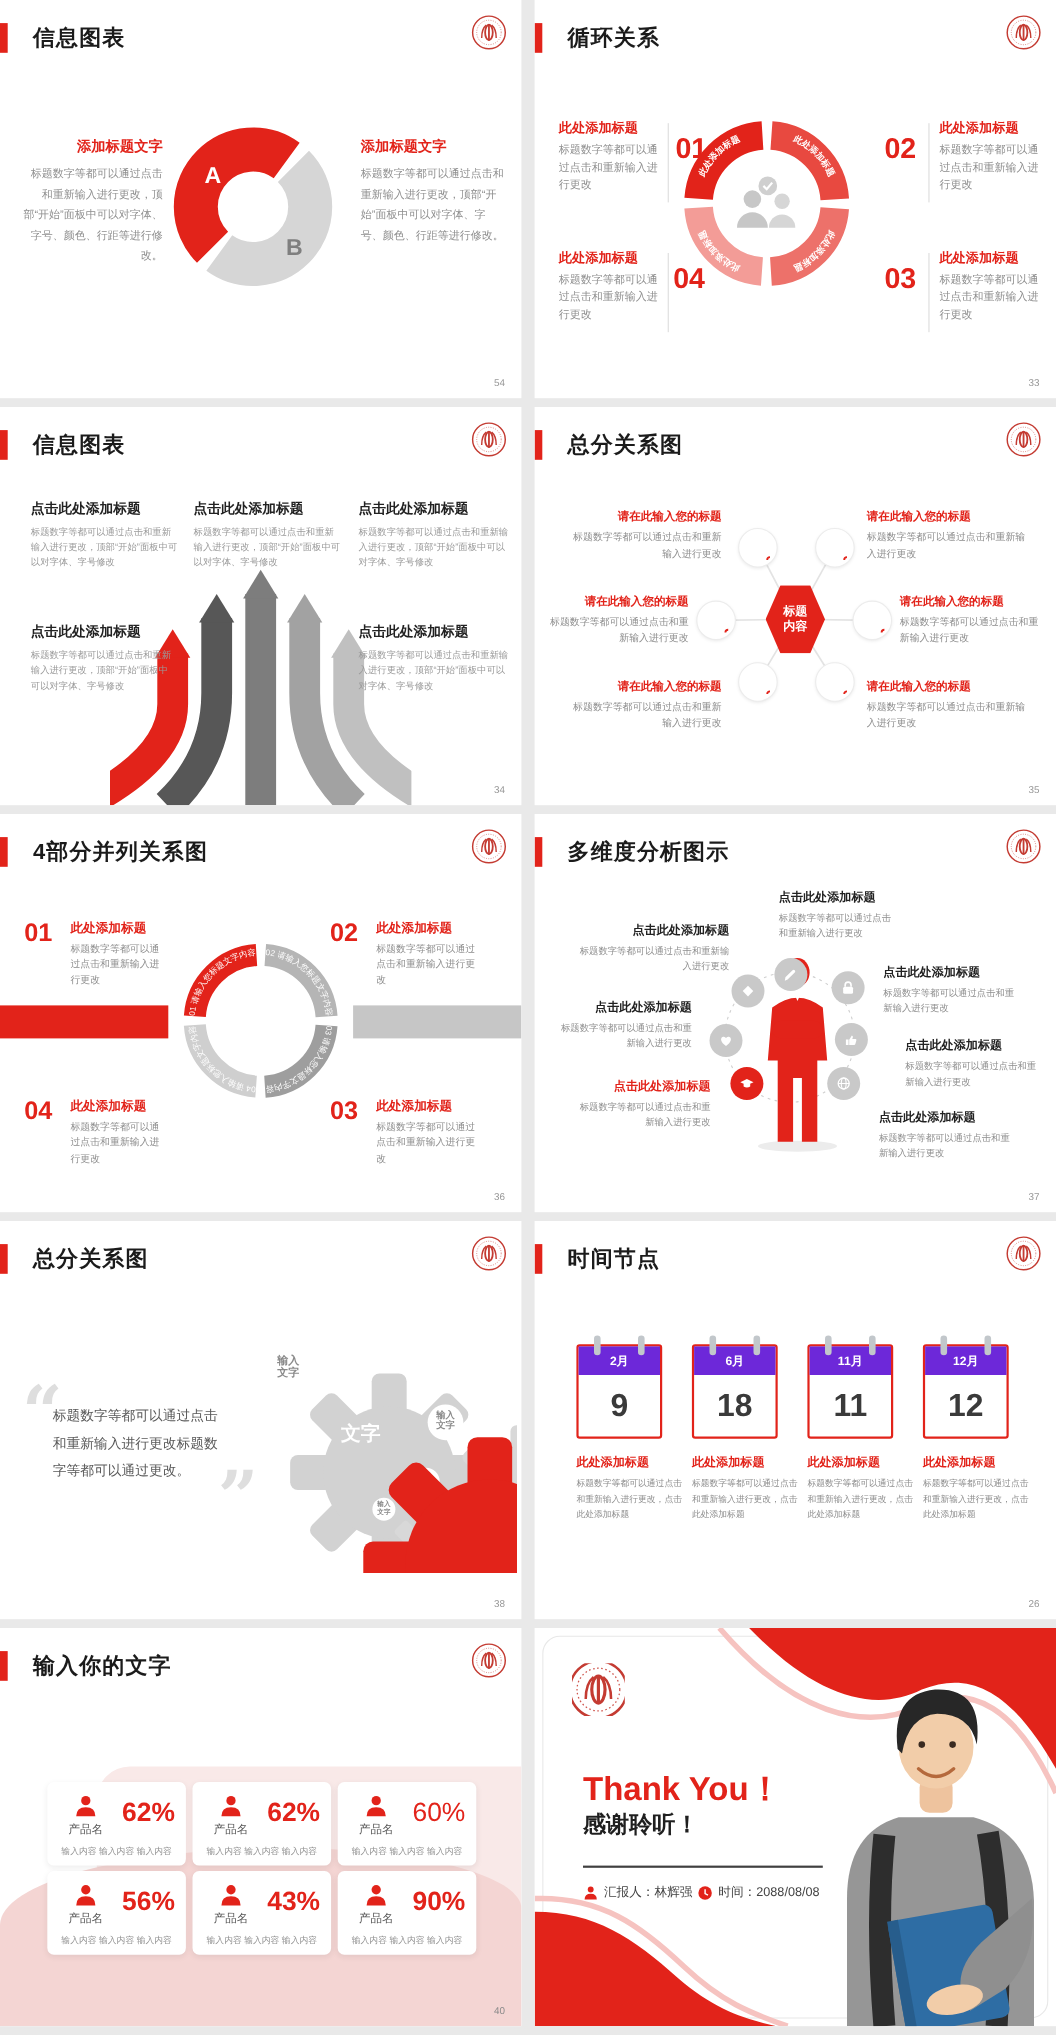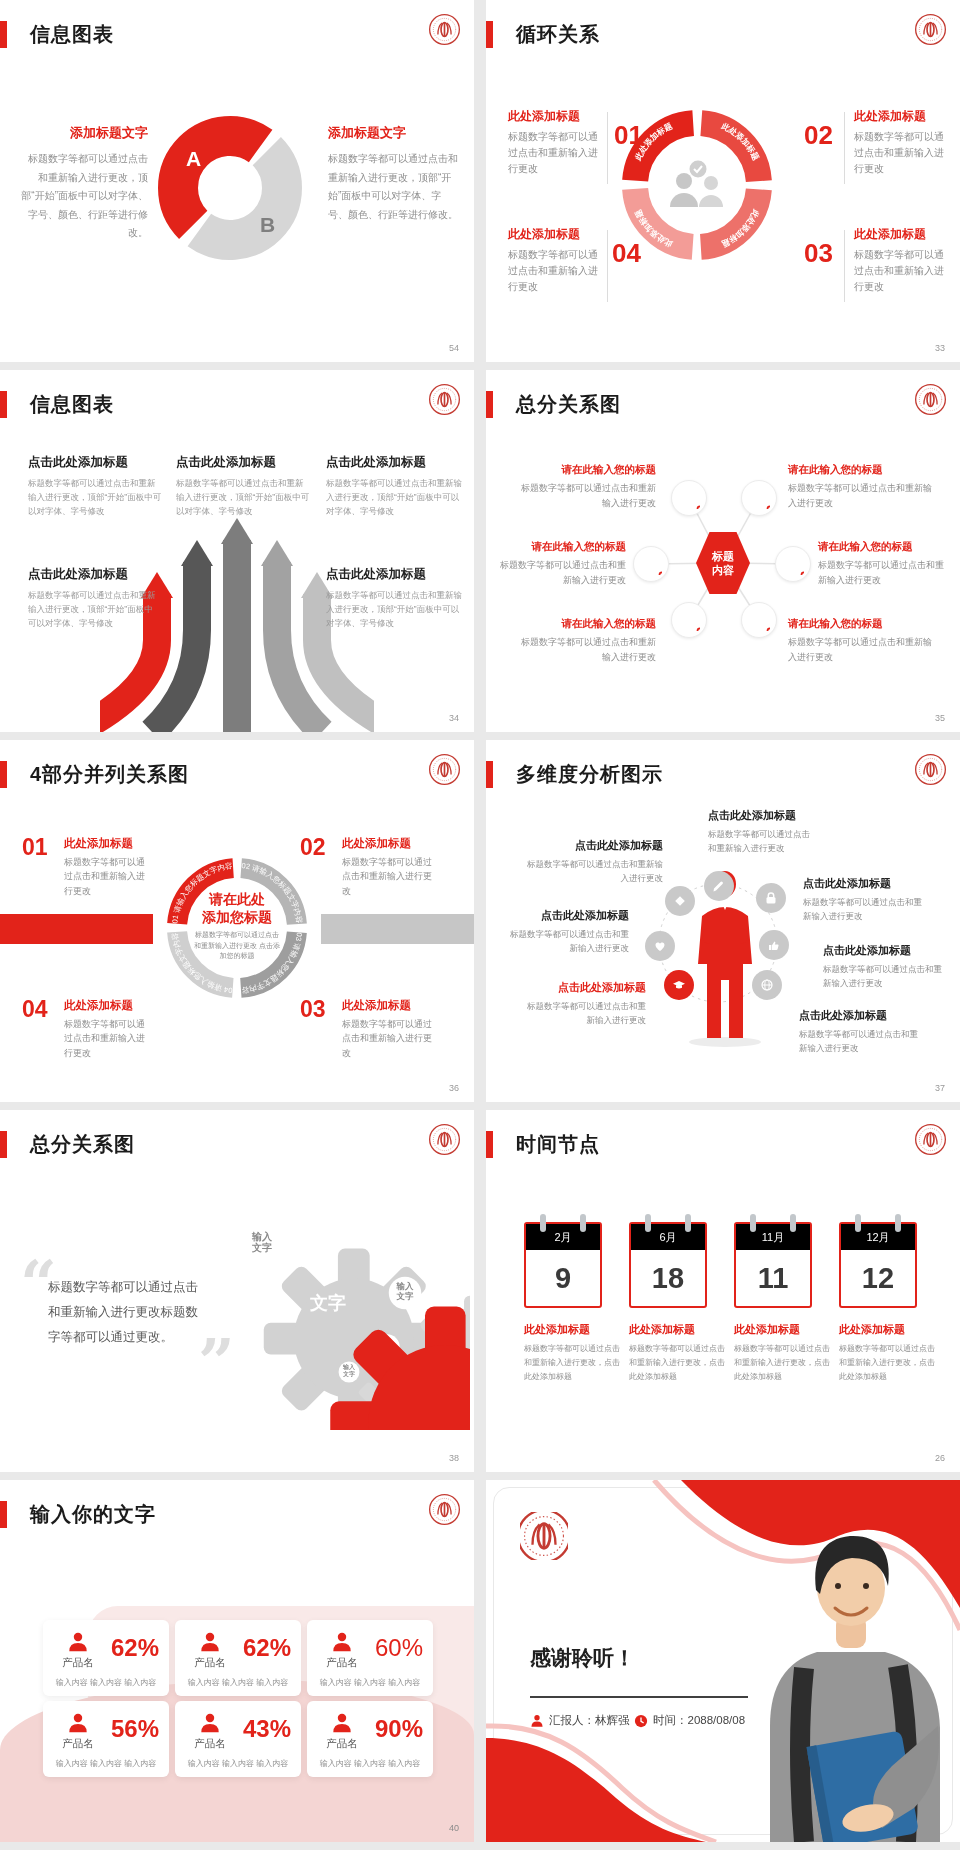--- a/index.html
+++ b/index.html
@@ -14,21 +14,21 @@
   .abs{position:absolute}
   .rh{color:#e2231a;font-weight:700}
   .bh{color:#222;font-weight:700}
   .bd{color:#8e8e8e}
   .tr{text-align:right}.tc{text-align:center}
   .num{color:#e2231a;font-weight:700;font-size:26px}
   .circ{position:absolute;width:36px;height:36px;border-radius:50%;background:#fff;border:1px solid #ececec;box-shadow:0 1px 3px rgba(0,0,0,.08);display:flex;align-items:center;justify-content:center}
   .icirc{position:absolute;width:30px;height:30px;border-radius:50%;background:#c9c9c9;display:flex;align-items:center;justify-content:center}
   .icirc.red{background:#e2231a}
   .cal{position:absolute;width:78px;height:86px;border:2px solid #e2231a;border-radius:3px;background:#fff}
-  .cal-hd{height:26px;background:#000000;color:#fff;font-size:11px;font-weight:400;display:flex;align-items:center;justify-content:center}
+  .cal-hd{height:26px;background:#6d28d9;color:#fff;font-size:11px;font-weight:700;display:flex;align-items:center;justify-content:center}
   .cal-day{height:56px;display:flex;align-items:center;justify-content:center;font-size:29px;font-weight:700;color:#3a3a3a}
   .clip{position:absolute;top:-10px;width:6px;height:18px;background:#c2c7cb;border-radius:3px}
   .card40{position:absolute;width:126px;height:76px;background:#fff;border-radius:6px;box-shadow:0 2px 6px rgba(0,0,0,.07)}
   .quote{font-family:"DejaVu Serif",serif;font-weight:700;font-size:64px;color:#dedede;line-height:.8}
   .hex{position:absolute;left:210px;top:162px;width:54px;height:62px;background:#e2231a;clip-path:polygon(25% 0,75% 0,100% 50%,75% 100%,25% 100%,0 50%);color:#fff;font-weight:700;font-size:11px;text-align:center;padding-top:17px;line-height:1.3}
 </style>
 </head>
 <body>
 
 <svg width="0" height="0" style="position:absolute">
@@ -309,25 +309,20 @@
       <circle r="60" fill="none" stroke="#e2231a" stroke-width="20" stroke-dasharray="86 291" transform="rotate(184)"></circle>
       <circle r="60" fill="none" stroke="#b5b5b5" stroke-width="20" stroke-dasharray="86 291" transform="rotate(274)"></circle>
       <circle r="60" fill="none" stroke="#9e9e9e" stroke-width="20" stroke-dasharray="86 291" transform="rotate(4)"></circle>
       <circle r="60" fill="none" stroke="#cfcfcf" stroke-width="20" stroke-dasharray="86 291" transform="rotate(94)"></circle>
       <text font-size="7.5" fill="#fff"><textPath href="#p36" startOffset="87.5%" text-anchor="middle">01 请输入您标题文字内容</textPath></text>
       <text font-size="7.5" fill="#fff"><textPath href="#p36" startOffset="12.5%" text-anchor="middle">02 请输入您标题文字内容</textPath></text>
       <text font-size="7.5" fill="#fff"><textPath href="#p36" startOffset="37.5%" text-anchor="middle">03 请输入您标题文字内容</textPath></text>
       <text font-size="7.5" fill="#fff"><textPath href="#p36" startOffset="62.5%" text-anchor="middle">04 请输入您标题文字内容</textPath></text>
       <circle r="49" fill="#fff"></circle>
     </svg>
-    <div class="abs tc" style="left:180px;top:150px;width:114px">
-      <div class="rh" style="font-size:14px;line-height:1.3">请在此处</div>
-      <div class="rh" style="font-size:14px;line-height:1.3">添加您标题</div>
-      <div class="bd" style="font-size:7px;line-height:1.5;margin-top:4px;padding:0 14px">标题数字等都可以通过点击和重新输入进行更改 点击添加您的标题</div>
-    </div>
     <div class="pnum">36</div>
   </div>
 
   <div class="slide">
     <div class="hdr">
       <div class="accent"></div>
       <div class="stitle">多维度分析图示</div>
     </div>
     <svg class="logo">
         <use href="#emblem"></use>
@@ -587,20 +582,21 @@
       <g transform="rotate(-10 120 270)">
         <rect x="72" y="222" width="96" height="104" rx="8" fill="#2e6da4"></rect>
         <rect x="72" y="222" width="10" height="104" fill="#275d8c"></rect>
       </g>
       <path d="M196 210 Q202 262 172 292 L140 312 Q118 282 150 250 Z" fill="#8f8f8f"></path>
       <ellipse cx="126" cy="302" rx="26" ry="13" fill="#f2cda9" transform="rotate(-12 126 302)"></ellipse>
     </svg>
     <svg class="abs" style="left:34px;top:32px;width:48px;height:48px" viewBox="0 0 48 48">
         <use href="#emblem" width="48" height="48" x="0" y="0" transform="translate(24,24) scale(1.2) translate(-24,-24)"></use>
       </svg>
+    <div class="abs" style="left:44px;top:126px;font-size:30px;font-weight:700;color:#e2231a">Thank You！</div>
     <div class="abs" style="left:44px;top:164px;font-size:21px;font-weight:700;color:#1f1f1f">感谢聆听！</div>
     <div class="abs" style="left:44px;top:216px;width:218px;height:2px;background:#404040"></div>
     <div class="abs" style="left:44px;top:233px;display:flex;align-items:center;gap:5px">
       <svg width="14" height="14" viewBox="0 0 24 24" fill="#e2231a">
           <use href="#person"></use>
         </svg>
       <span style="font-size:11.5px;color:#444">汇报人：林辉强</span>
     </div>
     <div class="abs" style="left:148px;top:233px;display:flex;align-items:center;gap:5px">
       <svg width="14" height="14" viewBox="0 0 16 16">

